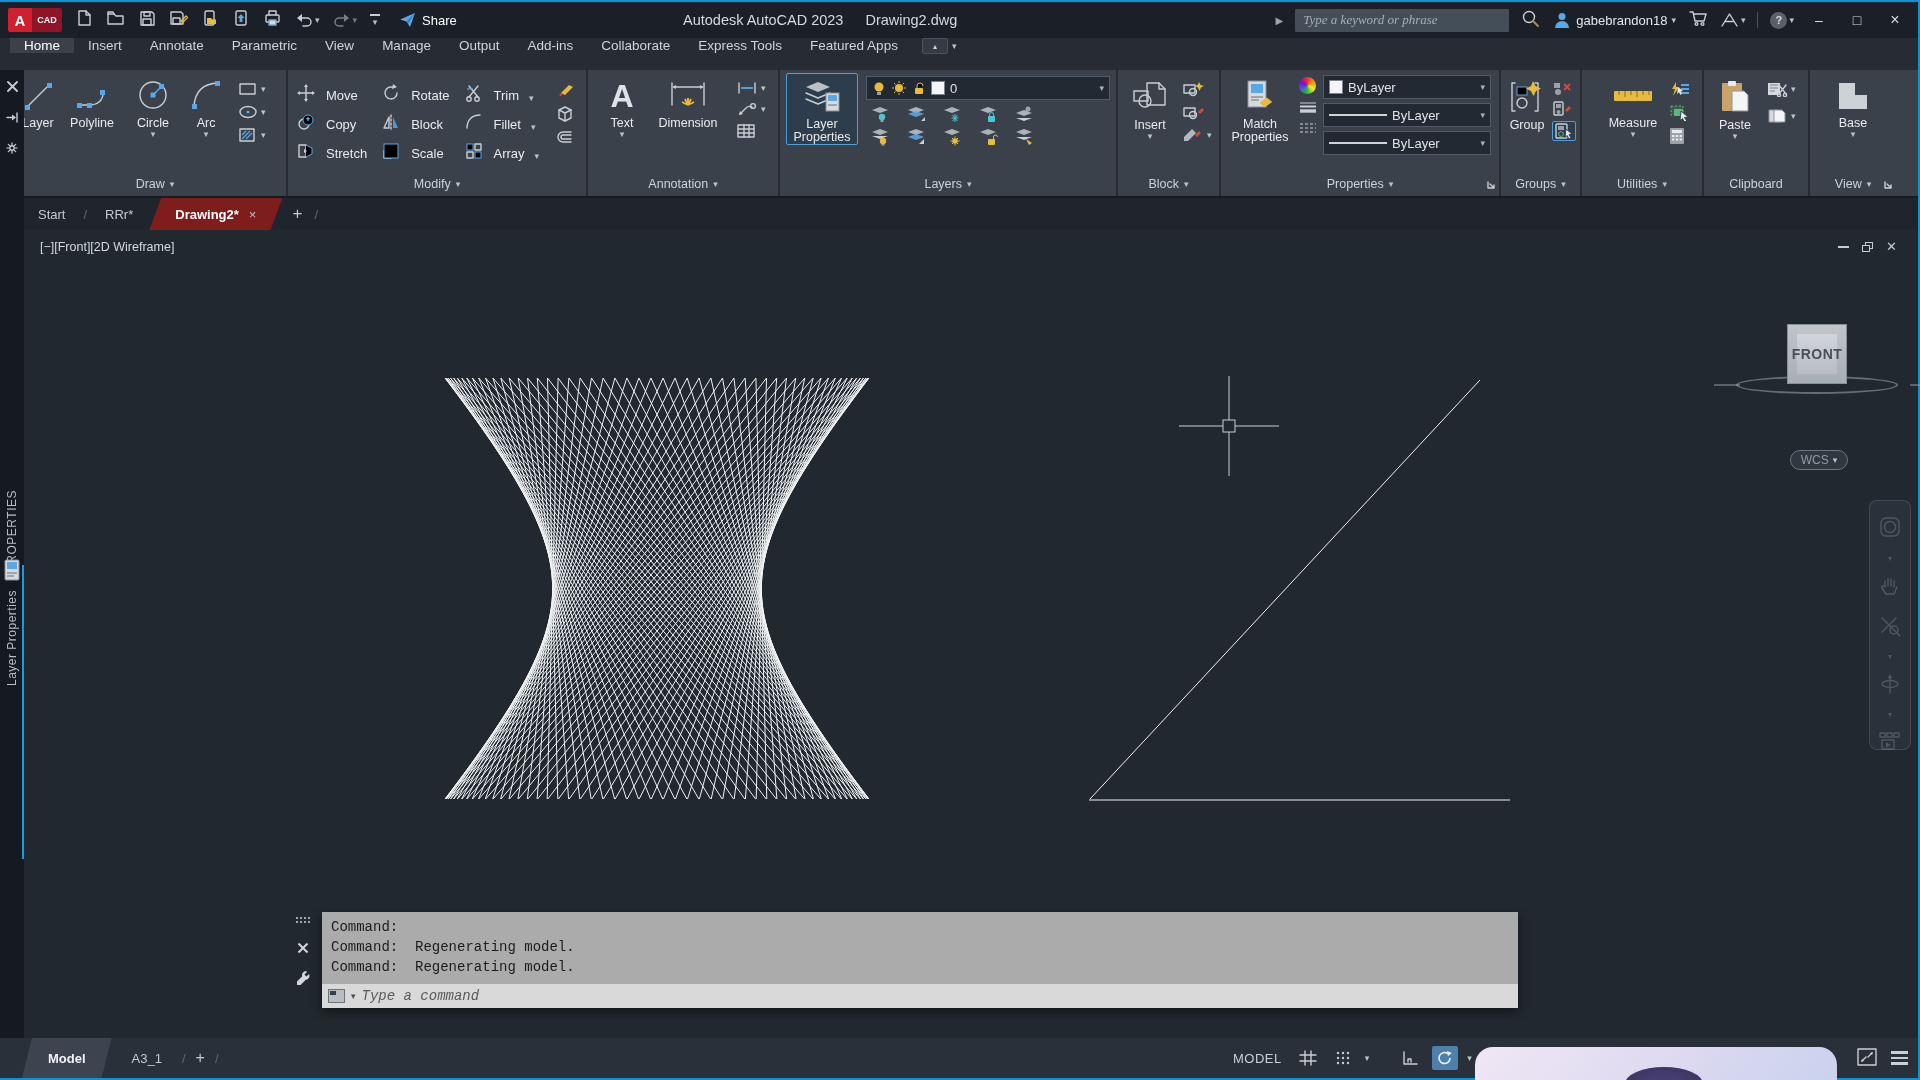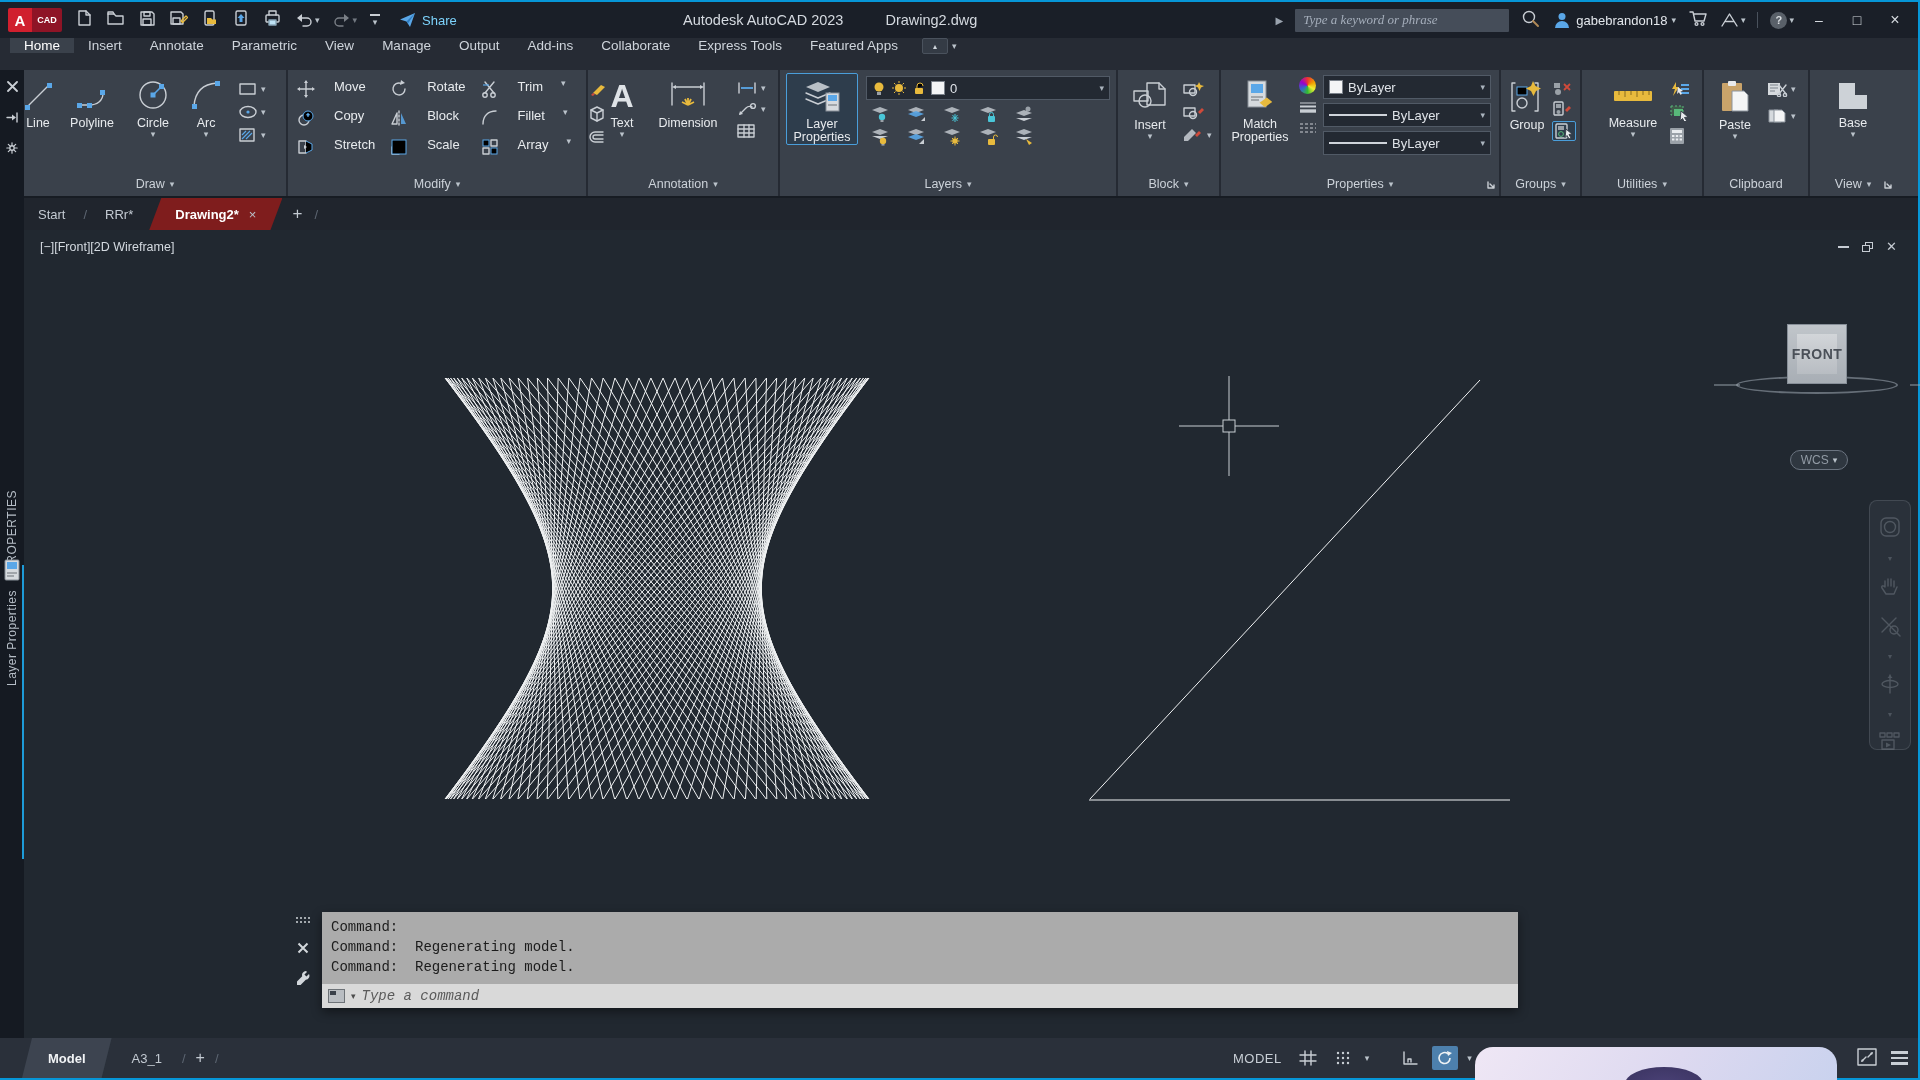--- a/index.html
+++ b/index.html
@@ -17,22 +17,22 @@
 .vtext{writing-mode:vertical-rl;transform:rotate(180deg);color:#b6bec7;font-size:12px;letter-spacing:.5px}
 
 
 .titlebar{position:absolute;top:0;left:0;right:0;height:36px;background:#1a1f28;
   display:flex;align-items:center;color:#d5dae0;z-index:10}
 .qat{display:flex;align-items:center;gap:13px;padding-left:8px}
 .logo{display:flex;height:24px;border-radius:2px;overflow:hidden;font-weight:bold;cursor:pointer}
 .logo .la{background:#d01f2e;color:#fff;width:24px;display:flex;align-items:center;justify-content:center;font-size:15px}
 .logo .lc{background:#8e1426;color:#fff;width:30px;display:flex;align-items:center;justify-content:center;font-size:9px}
 .qbtn{display:flex;align-items:center;gap:2px}
-.share{display:flex;align-items:center;gap:6px;color:#7dd3fc;font-size:13px;margin-left:6px}
-.title-center{position:absolute;left:683px;top:0;height:36px;display:flex;align-items:center;gap:42px;font-size:14.5px;color:#d5dae0}
+.share{display:flex;align-items:center;gap:6px;color:#ffffff;font-size:13px;margin-left:6px}
+.title-center{position:absolute;left:683px;top:0;height:36px;display:flex;align-items:center;gap:22px;font-size:14.5px;color:#d5dae0}
 .title-right{position:absolute;right:0;top:0;height:36px;display:flex;align-items:center;gap:12px;padding-right:10px}
 .searchbox{width:214px;height:23px;background:#454d59;border:none;border-radius:1px;
   color:#dfe3e8;font-size:13px;padding:0 8px;font-family:Liberation Serif, serif}
 .searchbox::placeholder{font-style:italic;color:#a5aebb}
 .uname{font-size:13px;color:#e3e7ec;display:flex;align-items:center;gap:4px}
 .helpb{width:17px;height:17px;border-radius:50%;background:#596069;color:#d8dce0;
   font-size:11px;font-weight:bold;display:flex;align-items:center;justify-content:center}
 .winbtn{font-size:14px;color:#d4d9de;width:26px;text-align:center}
 .tsep{width:1px;height:16px;background:#4a525d}
 
@@ -52,21 +52,21 @@
 .pcontent{position:absolute;top:3px;left:0;right:0;bottom:26px;display:flex;align-items:flex-start}
 .plabel{position:absolute;bottom:0;left:0;right:0;height:24px;display:flex;align-items:center;
   justify-content:center;gap:5px;color:#ccd2d9;font-size:12.5px}
 .bigbtn{display:flex;flex-direction:column;align-items:center;padding-top:5px;color:#e8ebee;
   font-size:12.5px;cursor:pointer;border:1px solid transparent;border-radius:2px}
 .bigbtn .lbl{margin-top:3px;text-align:center;line-height:14px}
 .bigbtn.active{border-color:#4a9eda;background:#2e3d4c}
 .minicol{display:flex;flex-direction:column;gap:7px;padding-top:8px;margin-left:8px}
 .mini{display:flex;align-items:center;gap:3px;cursor:pointer}
 .mrowcol{display:flex;flex-direction:column;gap:5px;padding-top:6px}
-.mrow{display:flex;align-items:flex-start;gap:18px;height:24px;font-size:13px;color:#e8ebee;cursor:pointer}
+.mrow{display:flex;align-items:flex-end;gap:10px;height:24px;font-size:13px;color:#e8ebee;cursor:pointer}
 .combo{display:flex;align-items:center;background:#232932;border:1px solid #515a66;height:24px;
   font-size:13px;color:#dfe3e8;padding:0 5px;gap:5px}
 .combo .dd{margin-left:auto;font-size:9px;color:#aab3bd}
 .swatch{width:14px;height:14px;background:#f4f5f6;border:1px solid #7b828b;flex:none}
 .cwheel{width:17px;height:17px;border-radius:50%;flex:none;
   background:conic-gradient(#e33,#e90,#ee3,#3b3,#36c,#90c,#e33)}
 .launcher{position:absolute;right:4px;bottom:5px;color:#aab2ba;font-size:9px}
 
 
 .doctabs{position:absolute;top:196px;left:0;right:0;height:32px;background:#20252d;
@@ -289,21 +289,21 @@
   <div class="ribbon">
 
     <div class="panel" style="width:264px">
       <div class="pcontent">
         <div class="bigbtn" style="margin-left:-8px;width:44px">
           <svg width="34" height="34" viewBox="0 0 34 34">
               <line class="sv" x1="6" y1="28" x2="28" y2="6"></line>
               <rect class="bf" x="4" y="26" width="5" height="5"></rect>
               <rect class="bf" x="26" y="4" width="5" height="5"></rect>
             </svg>
-          <span class="lbl">Line</span>
+          <span class="lbl">Layer</span>
         </div>
         <div class="bigbtn" style="width:64px">
           <svg width="36" height="34" viewBox="0 0 36 34">
               <path class="sv" d="M5 26h10"></path>
               <path class="sv" d="M15 26c8 0 14-4 14-12"></path>
               <rect class="bf" x="3" y="24" width="5" height="5"></rect>
               <rect class="bf" x="13" y="24" width="5" height="5"></rect>
               <rect class="bf" x="26" y="11" width="5" height="5"></rect>
             </svg>
           <span class="lbl">Polyline</span>

